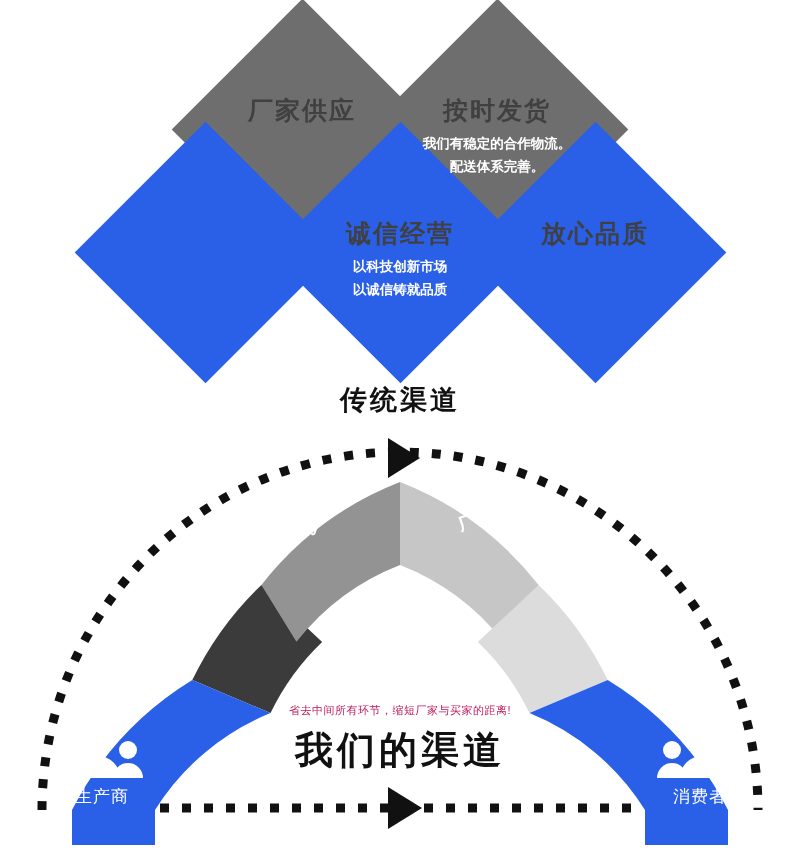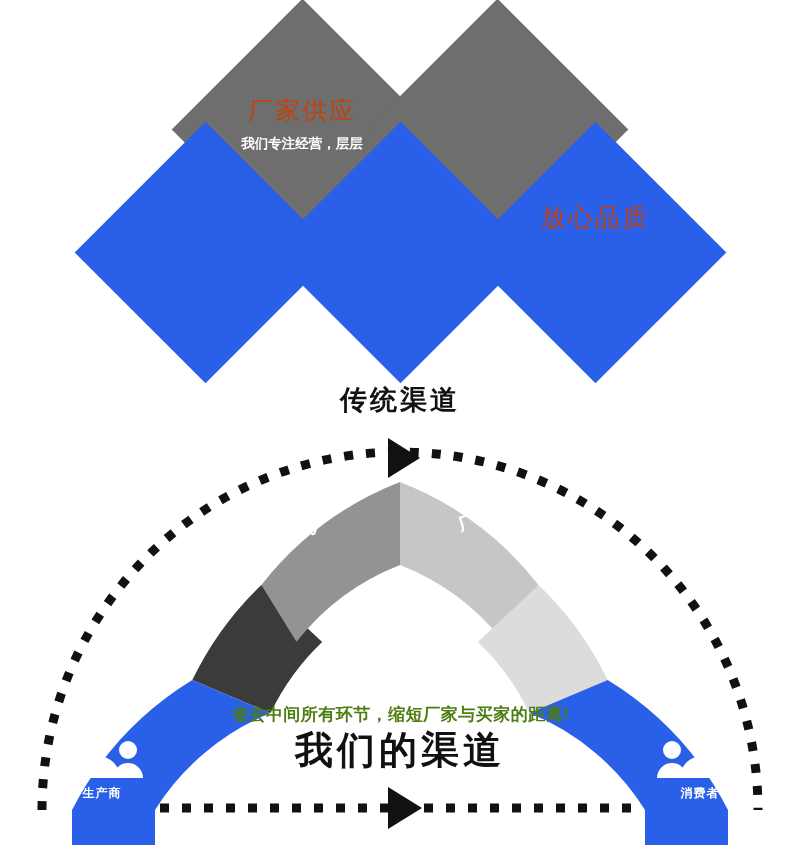--- a/index.html
+++ b/index.html
@@ -36,23 +36,23 @@
   .diamond.blue  { background: #2a5fe8; }
 
   .diamond-content {
     position: absolute;
     width: 240px;
     text-align: center;
     transform: translateX(-50%);
     pointer-events: none;
   }
   .d-title {
-    color: #c2410c;
+    color: #404040;
     font-size: 25px;
-    font-weight: normal;
+    font-weight: bold;
     letter-spacing: 2px;
     line-height: 1.1;
     white-space: nowrap;
   }
   .d-line {
     color: #ffffff;
     font-size: 13.5px;
     font-weight: bold;
     line-height: 1.75;
     white-space: nowrap;
@@ -80,22 +80,22 @@
     font-size: 19px;
     font-weight: bold;
     white-space: nowrap;
     letter-spacing: 1px;
     transform-origin: 50% 50%;
     pointer-events: none;
   }
   .endpoint-label {
     position: absolute;
     color: #ffffff;
-    font-size: 12px;
-    font-weight: bold;
+    font-size: 17px;
+    font-weight: normal;
     white-space: nowrap;
     letter-spacing: 1px;
     transform: translateX(-50%);
     pointer-events: none;
   }
   #traditional-title {
     position: absolute;
     top: 2px;
     left: 400px;
     transform: translateX(-50%);
@@ -103,23 +103,23 @@
     font-weight: bold;
     color: #111111;
     letter-spacing: 3px;
     white-space: nowrap;
   }
   #center-red {
     position: absolute;
     top: 323px;
     left: 400px;
     transform: translateX(-50%);
-    font-size: 17px;
-    font-weight: bold;
-    color: #4d7c0f;
+    font-size: 11px;
+    font-weight: normal;
+    color: #be185d;
     white-space: nowrap;
     letter-spacing: 0.5px;
   }
   #center-main {
     position: absolute;
     top: 345px;
     left: 400px;
     transform: translateX(-50%);
     font-size: 38px;
     font-weight: bold;
@@ -139,30 +139,43 @@
 
     <div class="diamond gray" style="left:405px; top:37px;"></div>
 
     <div class="diamond blue" style="left:113px; top:160px;"></div>
     <div class="diamond blue" style="left:308px; top:160px;"></div>
     <div class="diamond blue" style="left:503px; top:160px;"></div>
 
     <div class="diamond-content" style="left:302px; top:97px;">
       <div class="d-title">厂家供应</div>
       <div class="d-sub">
-        <div class="d-line">我们专注经营，层层</div>
       </div>
     </div>
 
+    <div class="diamond-content" style="left:497px; top:97px;">
+      <div class="d-title">按时发货</div>
+      <div class="d-sub">
+        <div class="d-line">我们有稳定的合作物流。</div>
+        <div class="d-line">配送体系完善。</div>
+      </div>
+    </div>
 
     <div class="diamond-content" style="left:205px; top:220px;">
     </div>
 
-
-    <div class="diamond-content" style="left:595px; top:204px;">
+    <div class="diamond-content" style="left:400px; top:220px;">
+      <div class="d-title">诚信经营</div>
+      <div class="d-sub">
+        <div class="d-line">以科技创新市场</div>
+        <div class="d-line">以诚信铸就品质</div>
+      </div>
+    </div>
+
+    <div class="diamond-content" style="left:595px; top:220px;">
       <div class="d-title">放心品质</div>
     </div>
   </div>
 
   <div id="channel-section">
 
     <div id="traditional-title">传统渠道</div>
 
     <svg id="arc-svg" viewBox="0 0 800 477">
 

